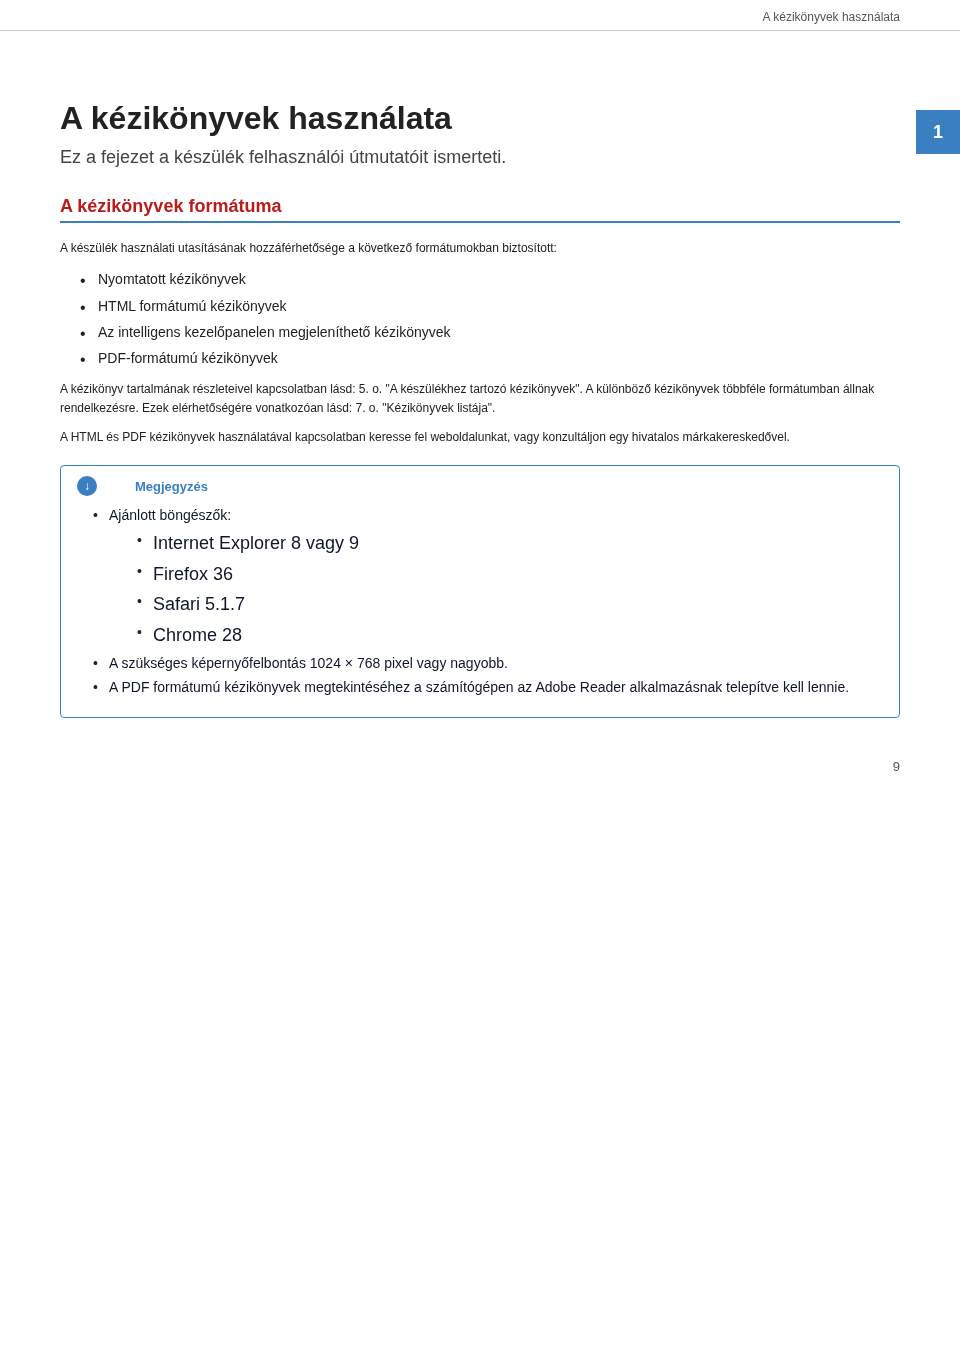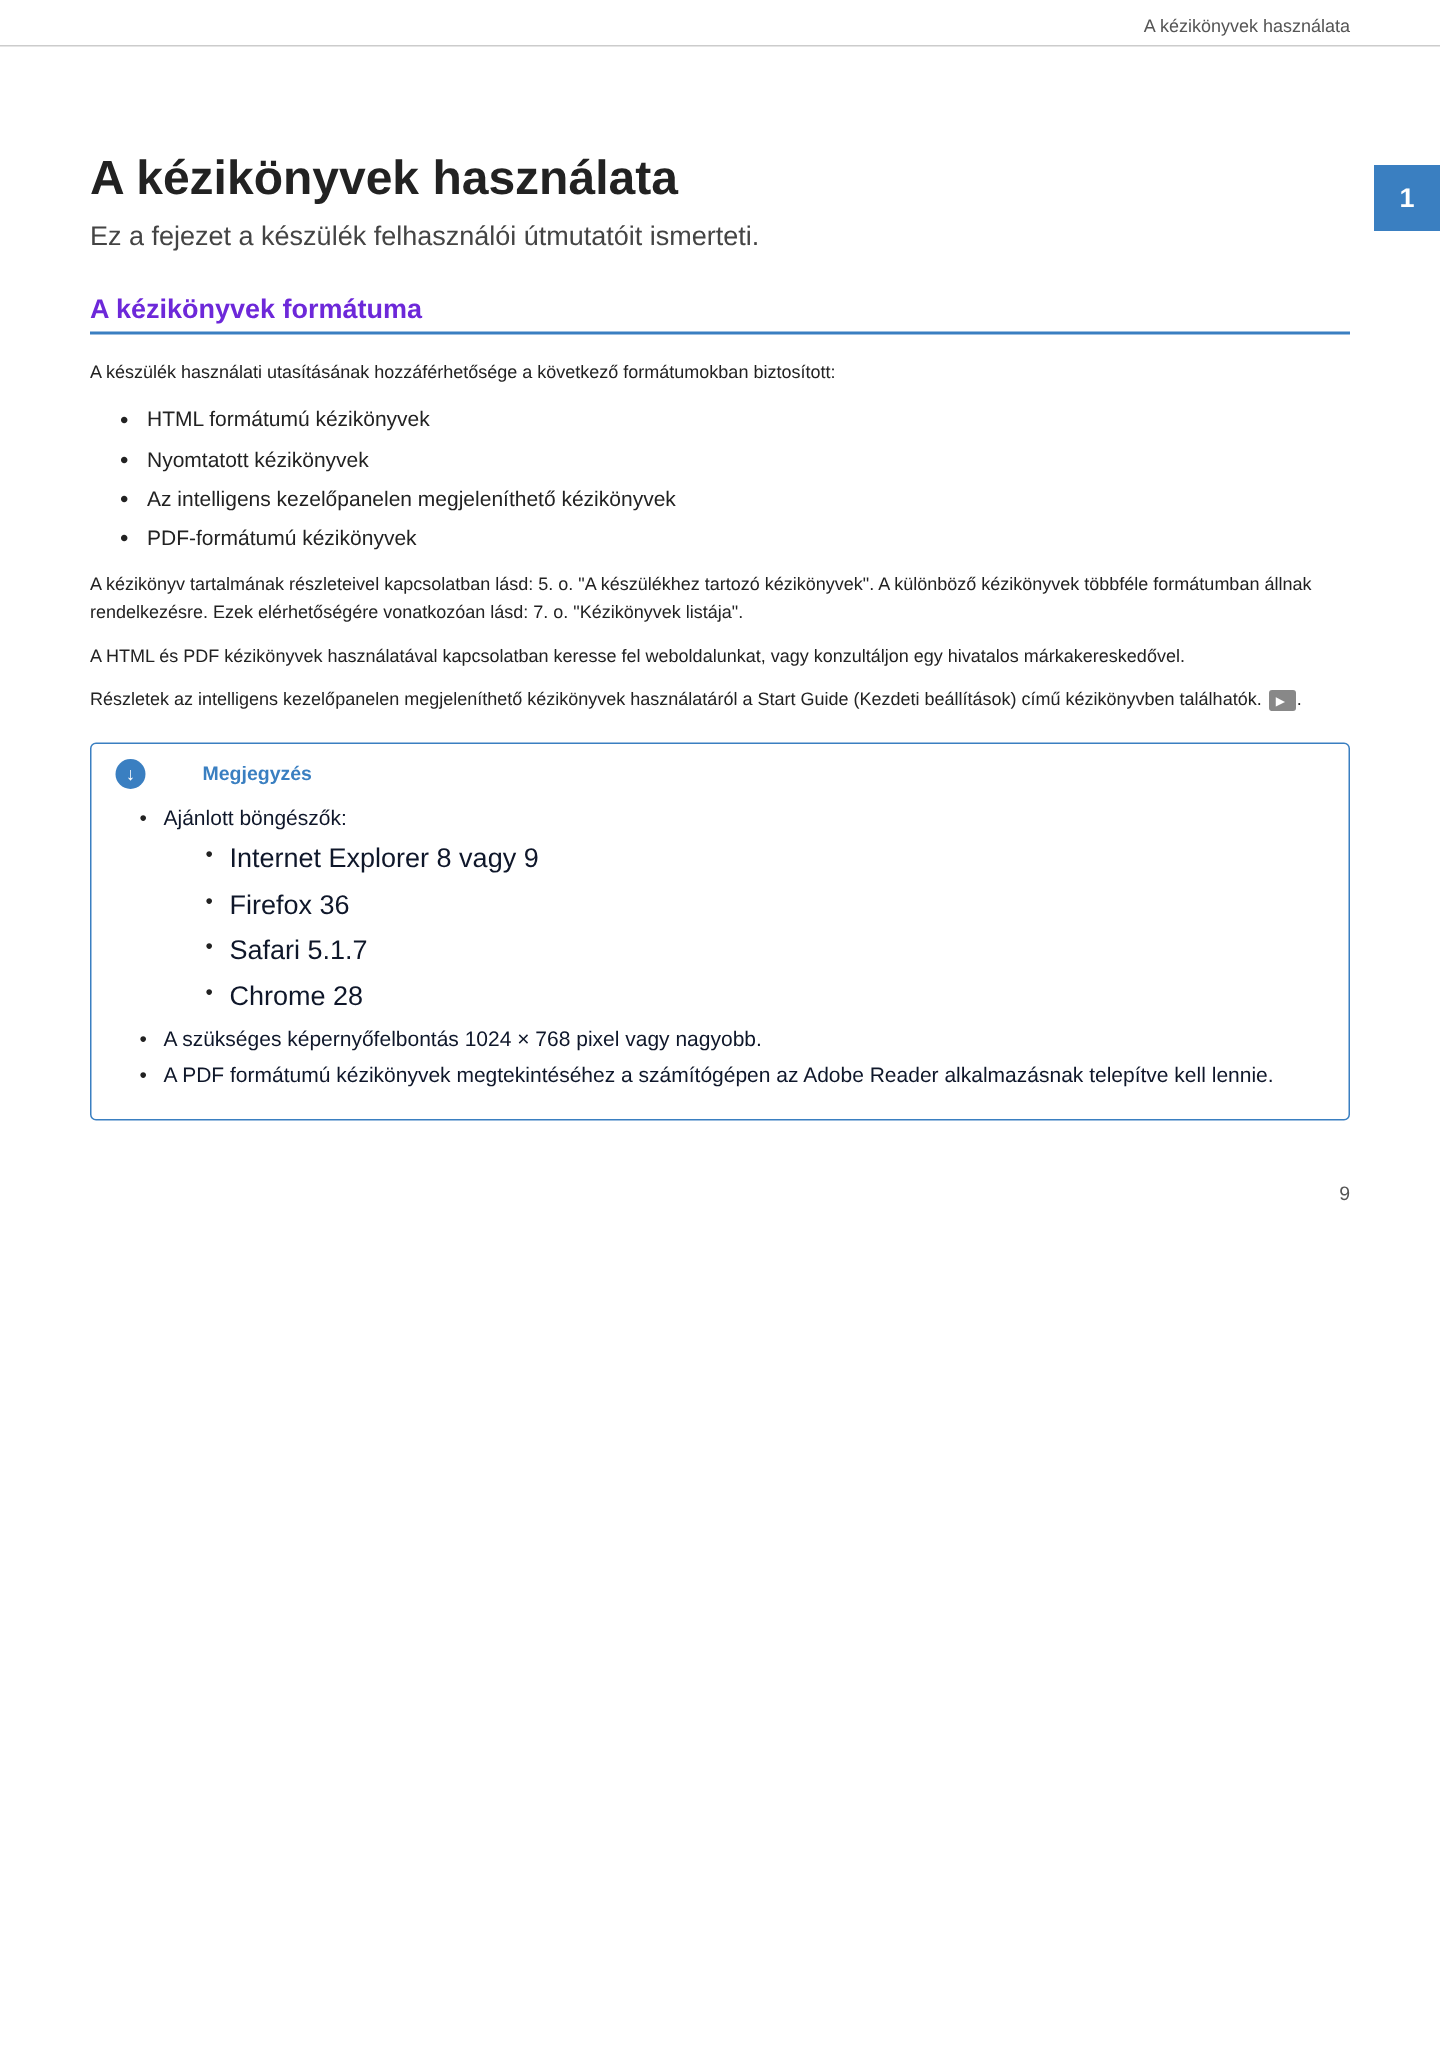--- a/index.html
+++ b/index.html
@@ -76,21 +76,21 @@
     
     .section-heading-wrapper {
       border-bottom: 2px solid #3a7fc1;
       margin-bottom: 16px;
       padding-bottom: 4px;
     }
 
     .section-heading {
       font-size: 18px;
       font-weight: bold;
-      color: #6d28d9;
+      color: #b91c1c;
     }
 
     
     .body-text {
       font-size: 12px;
       color: #222;
       line-height: 1.6;
       margin-bottom: 10px;
     }
 
@@ -253,41 +253,37 @@
     <p class="subtitle">Ez a fejezet a készülék felhasználói útmutatóit ismerteti.</p>
 
     <div class="section-heading-wrapper">
       <h2 class="section-heading">A kézikönyvek formátuma</h2>
     </div>
 
     <p class="body-text">A készülék használati utasításának hozzáférhetősége a következő formátumokban biztosított:</p>
 
     <ul class="bullet-list">
       <li>
-        <span>HTML formátumú kézikönyvek</span>
+        <span>Nyomtatott kézikönyvek</span>
       </li>
       <li>
-        <span>Nyomtatott kézikönyvek</span>
+        <span>HTML formátumú kézikönyvek</span>
       </li>
       <li>
         <span>Az intelligens kezelőpanelen megjeleníthető kézikönyvek</span>
       </li>
       <li>
         <span>PDF-formátumú kézikönyvek</span>
       </li>
     </ul>
 
     <p class="body-text">A kézikönyv tartalmának részleteivel kapcsolatban lásd: 5. o. "A készülékhez tartozó kézikönyvek". A különböző kézikönyvek többféle formátumban állnak rendelkezésre. Ezek elérhetőségére vonatkozóan lásd: 7. o. "Kézikönyvek listája".</p>
 
     <p class="body-text">A HTML és PDF kézikönyvek használatával kapcsolatban keresse fel weboldalunkat, vagy konzultáljon egy hivatalos márkakereskedővel.</p>
 
-    <p class="body-text">
-      <span>Részletek az intelligens kezelőpanelen megjeleníthető kézikönyvek használatáról a Start Guide (Kezdeti beállítások) című kézikönyvben találhatók.</span>
-      <span class="inline-icon"></span>.
-    </p>
 
     <div class="note-box">
       <div class="note-header">
         <div class="note-icon">↓</div>
         <span class="note-label">Megjegyzés</span>
       </div>
       <div class="note-content">
 
         <ul class="note-bullet-list">
           <li>

